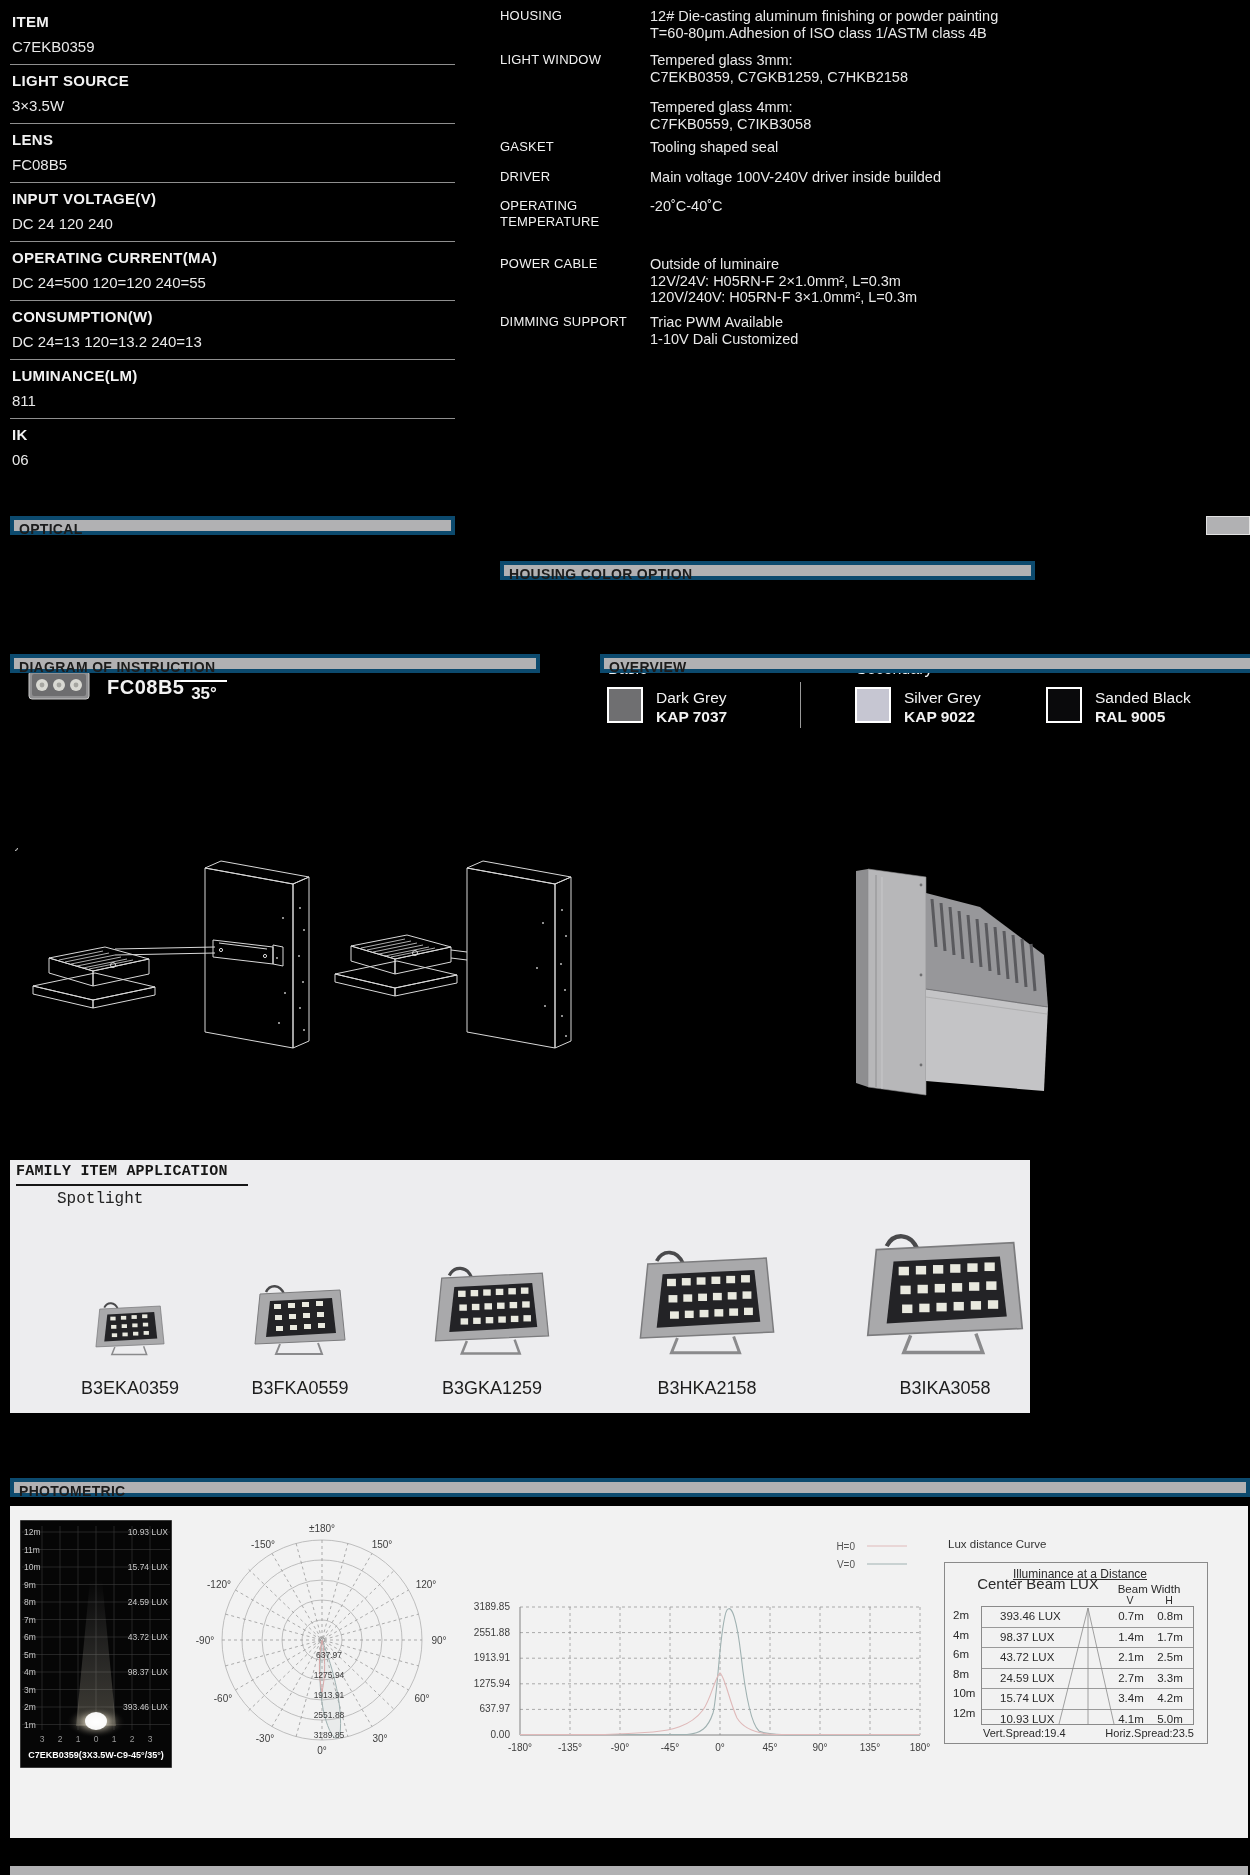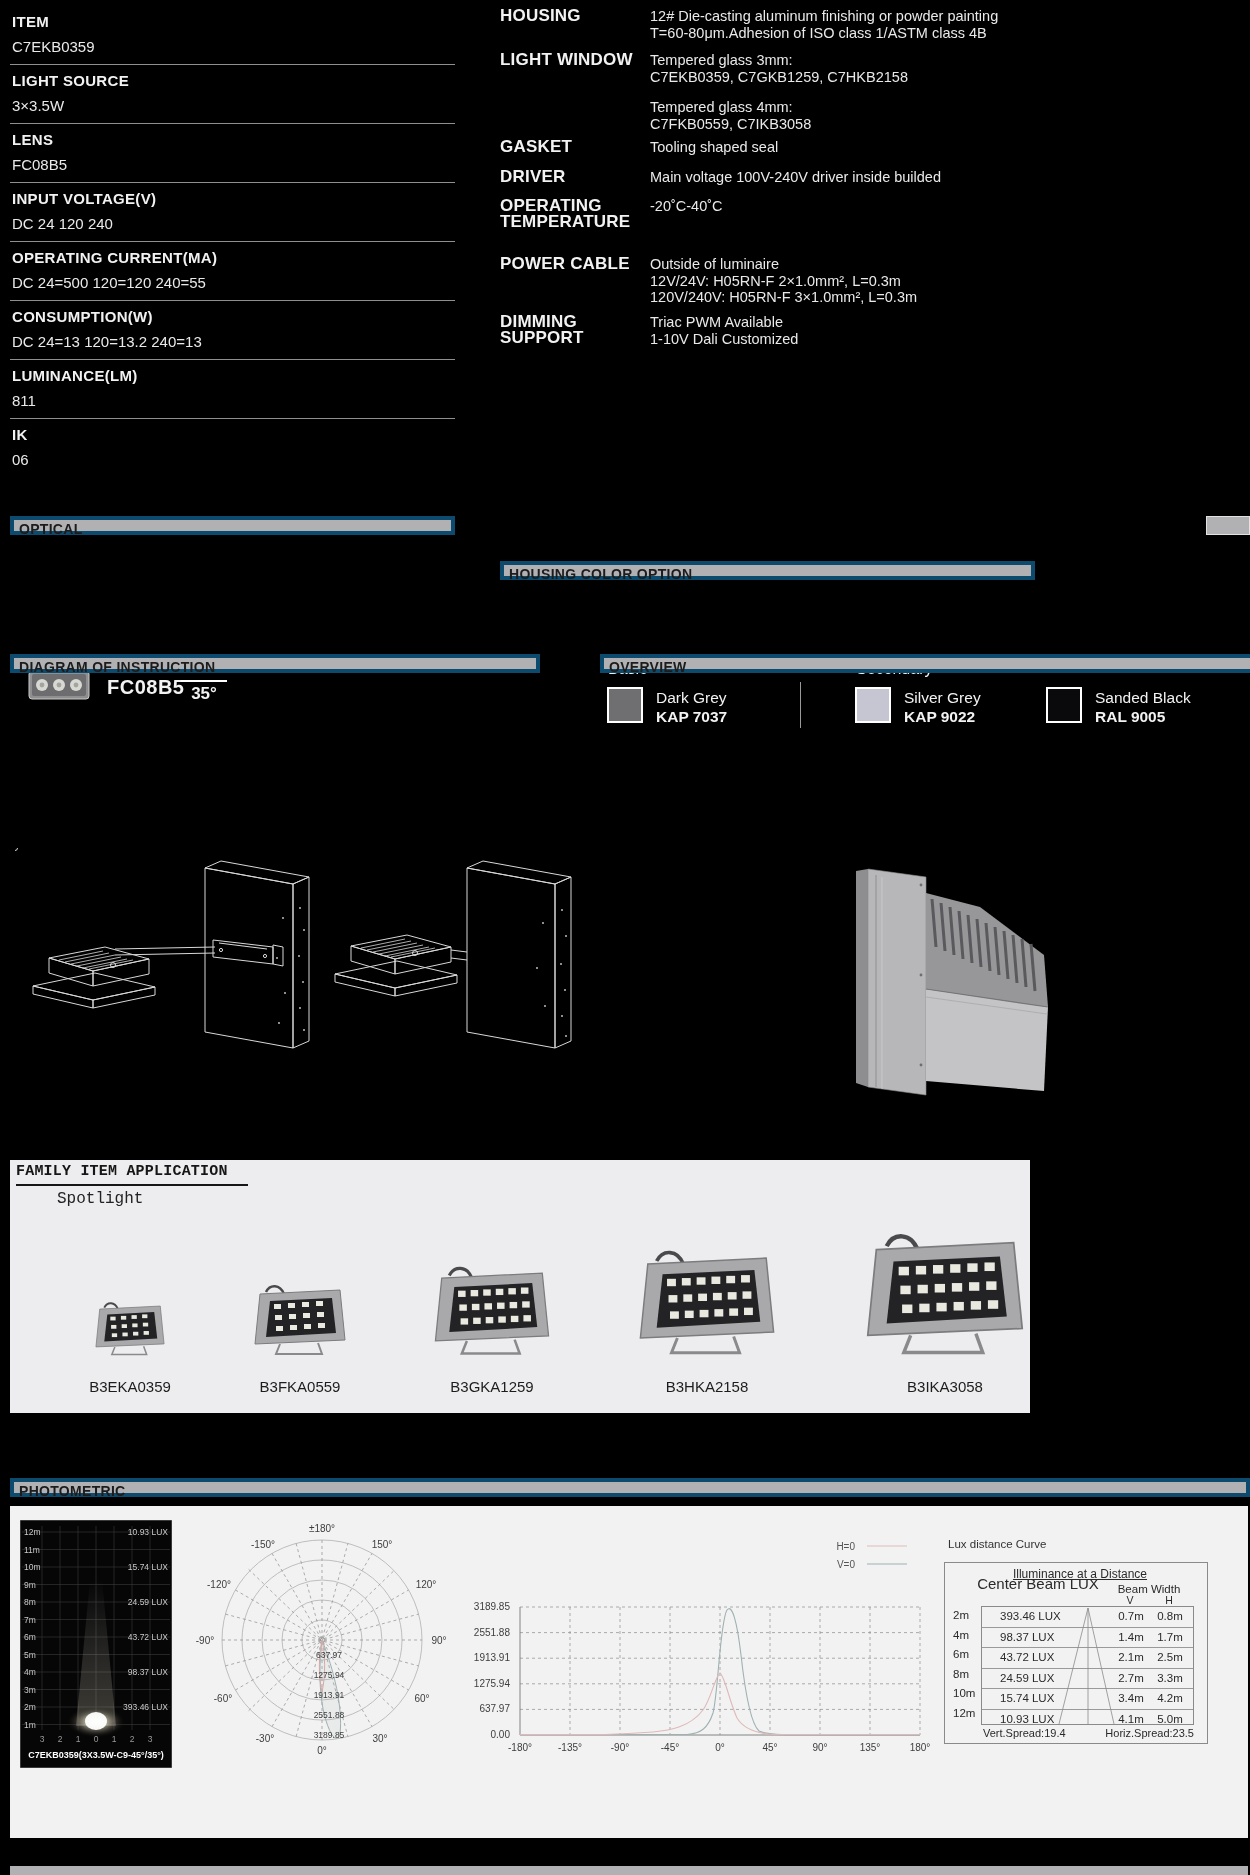--- a/index.html
+++ b/index.html
@@ -6,21 +6,21 @@
   .page{position:relative;width:1250px;height:1875px;background:#000;overflow:hidden;
         font-family:"Liberation Sans",sans-serif;color:#f2f2f2;}
   
   .specs-left{position:absolute;left:10px;top:6px;width:445px;}
   .lrow{padding:5px 0 7px 0;border-bottom:1px solid #8f8f8f;}
   .lrow:last-child{border-bottom:none;}
   .llabel{font-size:15px;font-weight:bold;letter-spacing:.3px;margin:2px 0 8px 2px;}
   .lvalue{font-size:15px;margin:0 0 2px 2px;color:#e9e9e9;}
   
   .rspec{position:absolute;left:500px;width:548px;display:flex;}
-  .rlabel{width:150px;flex-shrink:0;font-size:17px;font-weight:bold;letter-spacing:.2px;line-height:16px;}
+  .rlabel{width:150px;flex-shrink:0;font-size:13px;font-weight:normal;letter-spacing:.2px;line-height:16px;}
   .rvalue{font-size:14.5px;line-height:16.5px;color:#e9e9e9;}
   .rgap{margin-top:14px;}
   
   .bar{position:absolute;height:19px;background:#b1b1b3;border:4px solid #0c4a6e;
        color:#1c1c1c;font-size:14px;font-weight:bold;line-height:19px;padding-left:5px;
        letter-spacing:.3px;box-sizing:border-box;}
   .sliver{position:absolute;height:19px;background:#b1b1b3;border:1px solid #e2e2e2;box-sizing:border-box;}
   
   .fraction{position:absolute;left:181px;top:658px;width:46px;text-align:center;font-weight:bold;font-size:17px;}
   .fraction .ftop{border-bottom:2px solid #fff;padding-bottom:2px;}
@@ -30,21 +30,21 @@
   .hc-group-label{position:absolute;font-size:16px;color:#f0f0f0;}
   .swatch{position:absolute;width:36px;height:36px;border:2px solid #fff;box-sizing:border-box;}
   .swatch-text{position:absolute;font-size:15.5px;line-height:19px;}
   .swatch-text .code{font-weight:bold;}
   .vdivider{position:absolute;width:1px;background:#9a9a9a;}
   
   .family-panel{position:absolute;left:10px;top:1160px;width:1020px;height:253px;background:#ededef;font-family:Liberation Mono, monospace;}
   .family-header{position:absolute;left:6px;top:3px;font-size:15px;font-weight:bold;color:#161616;
                  letter-spacing:.2px;border-bottom:2px solid #161616;padding-bottom:4px;width:232px;}
   .family-cat{position:absolute;left:47px;top:30px;font-size:16px;color:#222;}
-  .fam-caption{position:absolute;width:130px;text-align:center;font-size:15px;color:#1d1d1d;}
+  .fam-caption{position:absolute;width:130px;text-align:center;font-size:18px;color:#1d1d1d;}
   .fam-item{position:absolute;}
   
   .photo-panel{position:absolute;left:10px;top:1506px;width:1238px;height:332px;background:#f2f2f2;}
   .lux-title{position:absolute;left:948px;top:1538px;font-size:11.5px;color:#333;}
   svg text{font-family:"Liberation Sans",sans-serif;}
   
   .illum-table{position:absolute;left:944px;top:1562px;width:264px;height:182px;border:1px solid #8a8a8a;
                box-sizing:border-box;color:#2a2a2a;}
   .tbl-title{position:absolute;left:30px;top:4px;width:210px;text-align:center;font-size:12px;text-decoration:underline;}
   .tbl-h1{position:absolute;left:20px;top:12px;width:146px;text-align:center;font-size:15px;}

